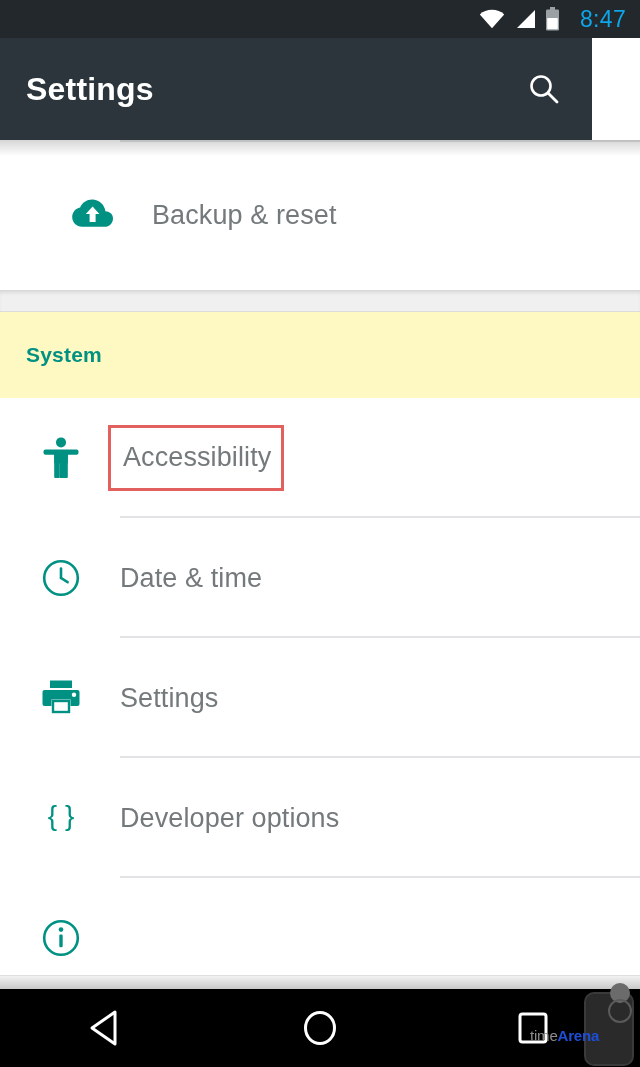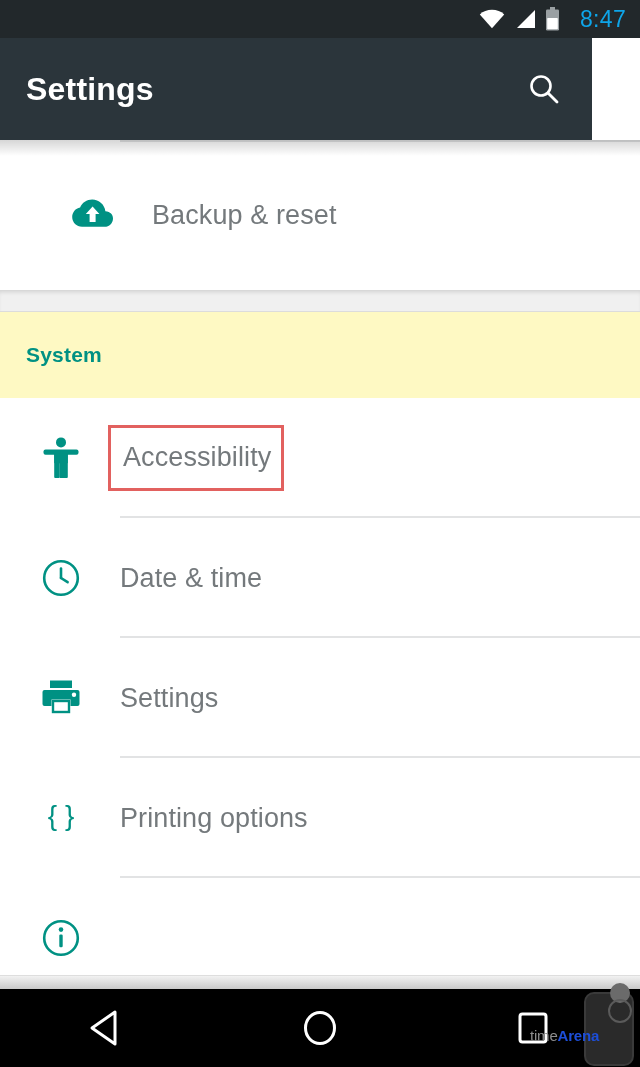--- a/index.html
+++ b/index.html
@@ -301,21 +301,21 @@
       <div class="divider bottom"></div>
     </div>
 
     <div class="row">
       <div class="icon-cell">
         <svg width="40" height="40" viewBox="0 0 40 40">
           <text x="20" y="27" text-anchor="middle" font-family="Liberation Sans, sans-serif" font-size="28" fill="#009183">{ }</text>
         </svg>
       </div>
       <div class="label-wrap">
-        <span class="label">Printing options</span>
+        <span class="label">Developer options</span>
       </div>
       <div class="divider bottom"></div>
     </div>
 
     <div class="row">
       <div class="icon-cell">
         <svg width="40" height="40" viewBox="0 0 40 40">
           <circle cx="20" cy="20" r="16.8" fill="none" stroke="#009183" stroke-width="2.6"></circle>
           <circle cx="20" cy="11.6" r="2.3" fill="#009183"></circle>
           <rect x="18.3" y="16.6" width="3.4" height="12.6" rx="1.2" fill="#009183"></rect>

